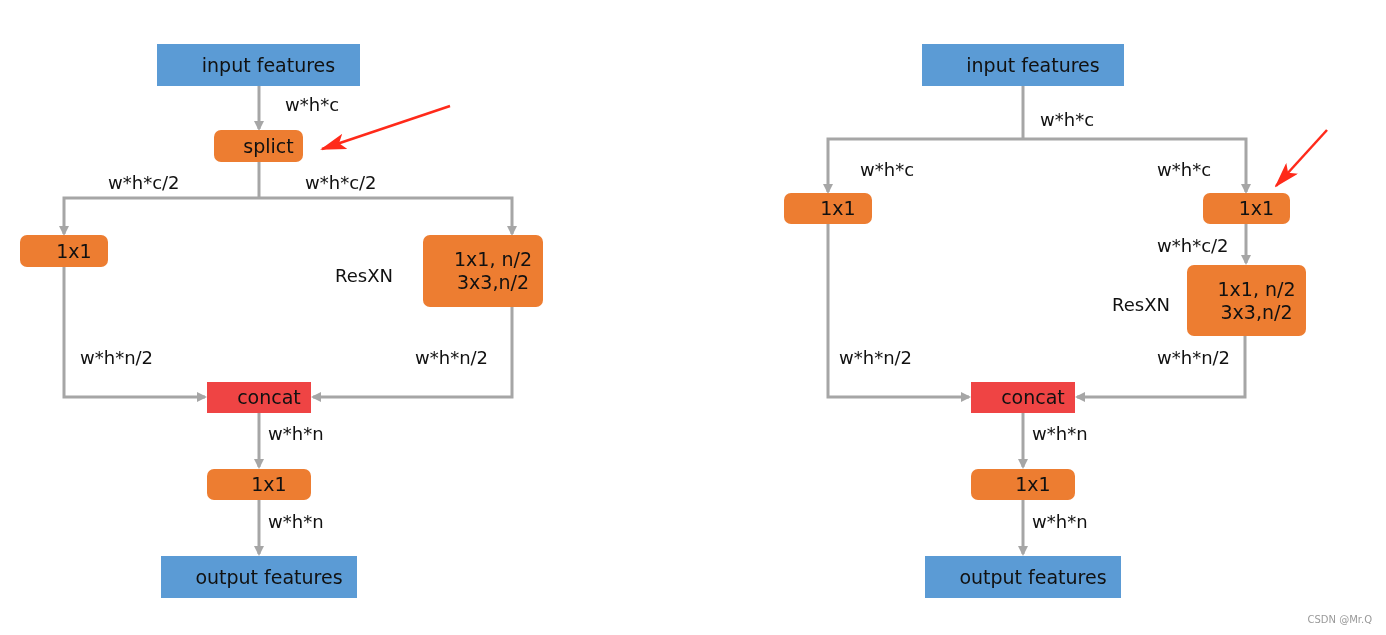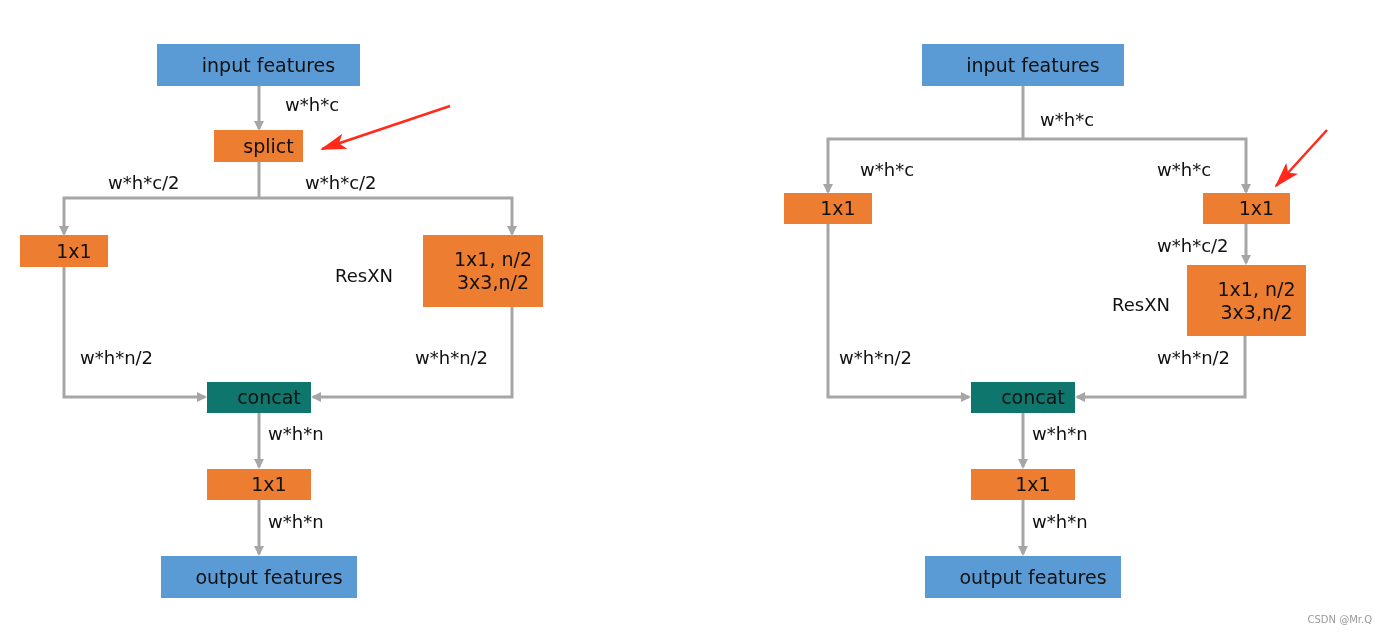--- a/index.html
+++ b/index.html
@@ -3,22 +3,22 @@
 <meta charset="utf-8">
 <style>
   html, body { margin: 0; padding: 0; background: #ffffff; }
   body { width: 1386px; height: 635px; position: relative; overflow: hidden;
          font-family: "DejaVu Sans", "Liberation Sans", sans-serif; }
   #canvas { position: absolute; left: 0; top: 0; width: 1386px; height: 635px; }
   .box { position: absolute; display: flex; flex-direction: column; align-items: center;
          justify-content: center; color: #111; font-size: 19px; line-height: 23px;
          box-sizing: border-box; text-align: center; padding-left: 20px; }
   .blue { background: #5b9bd5; }
-  .orange { background: #ed7d31; }
-  .yellow { background: #0f766e; align-items: center; }
+  .orange { background: #ed7d31; border-radius: 7px; }
+  .yellow { background: #ef4444; align-items: center; }
   .lbl { position: absolute; color: #111; font-size: 18px; white-space: nowrap; line-height: 22px; }
   .wm { position: absolute; right: 14px; bottom: 10px; font-size: 10px; color: #9a9a9a; }
 </style>
 </head>
 <body>
 
 <svg id="canvas" xmlns="http://www.w3.org/2000/svg" width="1386" height="635">
   <defs>
     <marker id="ah" markerWidth="10" markerHeight="10" refX="8" refY="5" orient="auto" markerUnits="userSpaceOnUse">
       <path d="M0,0 L10,5 L0,10 z" fill="#a6a6a6"></path>

